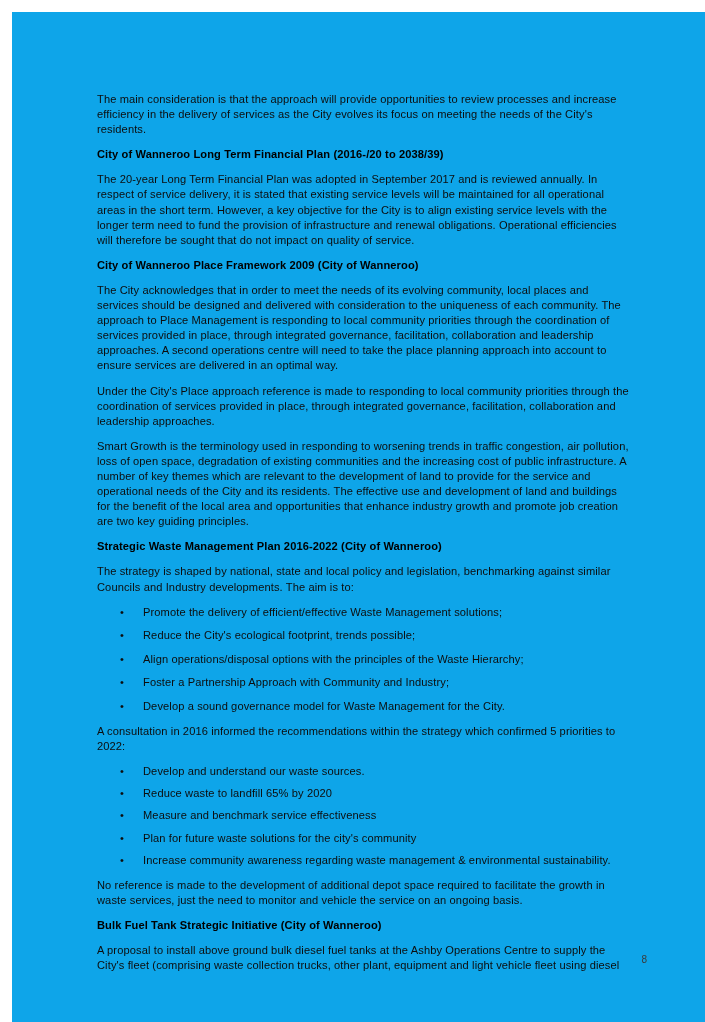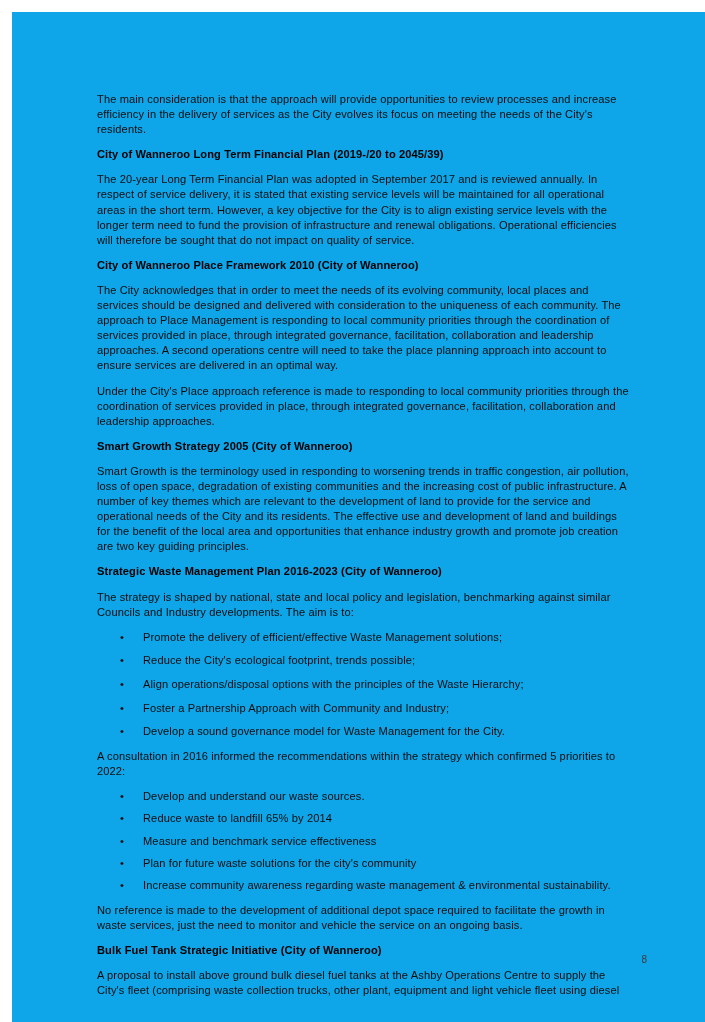--- a/index.html
+++ b/index.html
@@ -78,40 +78,39 @@
     color: #3a3a3a;
   }
   .gap-before-list { margin-top: 4px; }
 </style>
 </head>
 <body>
 
 <div class="page">
   <div class="content" id="doc-body">
       <p class="body-text">The main consideration is that the approach will provide opportunities to review processes and increase efficiency in the delivery of services as the City evolves its focus on meeting the needs of the City's residents.</p>
-      <h2 class="section-heading">City of Wanneroo Long Term Financial Plan (2019-/20 to 2045/39)</h2>
+      <h2 class="section-heading">City of Wanneroo Long Term Financial Plan (2016-/20 to 2038/39)</h2>
       <p class="body-text">The 20-year Long Term Financial Plan was adopted in September 2017 and is reviewed annually. In respect of service delivery, it is stated that existing service levels will be maintained for all operational areas in the short term. However, a key objective for the City is to align existing service levels with the longer term need to fund the provision of infrastructure and renewal obligations. Operational efficiencies will therefore be sought that do not impact on quality of service.</p>
-      <h2 class="section-heading">City of Wanneroo Place Framework 2010 (City of Wanneroo)</h2>
+      <h2 class="section-heading">City of Wanneroo Place Framework 2009 (City of Wanneroo)</h2>
       <p class="body-text">The City acknowledges that in order to meet the needs of its evolving community, local places and services should be designed and delivered with consideration to the uniqueness of each community. The approach to Place Management is responding to local community priorities through the coordination of services provided in place, through integrated governance, facilitation, collaboration and leadership approaches. A second operations centre will need to take the place planning approach into account to ensure services are delivered in an optimal way.</p>
       <p class="body-text">Under the City's Place approach reference is made to responding to local community priorities through the coordination of services provided in place, through integrated governance, facilitation, collaboration and leadership approaches.</p>
-      <h2 class="section-heading">Smart Growth Strategy 2005 (City of Wanneroo)</h2>
       <p class="body-text">Smart Growth is the terminology used in responding to worsening trends in traffic congestion, air pollution, loss of open space, degradation of existing communities and the increasing cost of public infrastructure. A number of key themes which are relevant to the development of land to provide for the service and operational needs of the City and its residents. The effective use and development of land and buildings for the benefit of the local area and opportunities that enhance industry growth and promote job creation are two key guiding principles.</p>
-      <h2 class="section-heading">Strategic Waste Management Plan 2016-2023 (City of Wanneroo)</h2>
+      <h2 class="section-heading">Strategic Waste Management Plan 2016-2022 (City of Wanneroo)</h2>
       <p class="body-text">The strategy is shaped by national, state and local policy and legislation, benchmarking against similar Councils and Industry developments. The aim is to:</p>
       <ul class="bullet-list spaced-wide gap-before-list">
         <li><span class="bullet-glyph">•</span><span>Promote the delivery of efficient/effective Waste Management solutions;</span></li>
         <li><span class="bullet-glyph">•</span><span>Reduce the City's ecological footprint, trends possible;</span></li>
         <li><span class="bullet-glyph">•</span><span>Align operations/disposal options with the principles of the Waste Hierarchy;</span></li>
         <li><span class="bullet-glyph">•</span><span>Foster a Partnership Approach with Community and Industry;</span></li>
         <li><span class="bullet-glyph">•</span><span>Develop a sound governance model for Waste Management for the City.</span></li>
       </ul>
       <p class="body-text">A consultation in 2016 informed the recommendations within the strategy which confirmed 5 priorities to 2022:</p>
       <ul class="bullet-list spaced-tight gap-before-list">
         <li><span class="bullet-glyph">•</span><span>Develop and understand our waste sources.</span></li>
-        <li><span class="bullet-glyph">•</span><span>Reduce waste to landfill 65% by 2014</span></li>
+        <li><span class="bullet-glyph">•</span><span>Reduce waste to landfill 65% by 2020</span></li>
         <li><span class="bullet-glyph">•</span><span>Measure and benchmark service effectiveness</span></li>
         <li><span class="bullet-glyph">•</span><span>Plan for future waste solutions for the city's community</span></li>
         <li><span class="bullet-glyph">•</span><span>Increase community awareness regarding waste management &amp; environmental sustainability.</span></li>
       </ul>
       <p class="body-text">No reference is made to the development of additional depot space required to facilitate the growth in waste services, just the need to monitor and vehicle the service on an ongoing basis.</p>
       <h2 class="section-heading">Bulk Fuel Tank Strategic Initiative (City of Wanneroo)</h2>
       <p class="body-text">A proposal to install above ground bulk diesel fuel tanks at the Ashby Operations Centre to supply the City's fleet (comprising waste collection trucks, other plant, equipment and light vehicle fleet using diesel</p>
     </div>
   <div class="page-number">8</div>
 </div>

